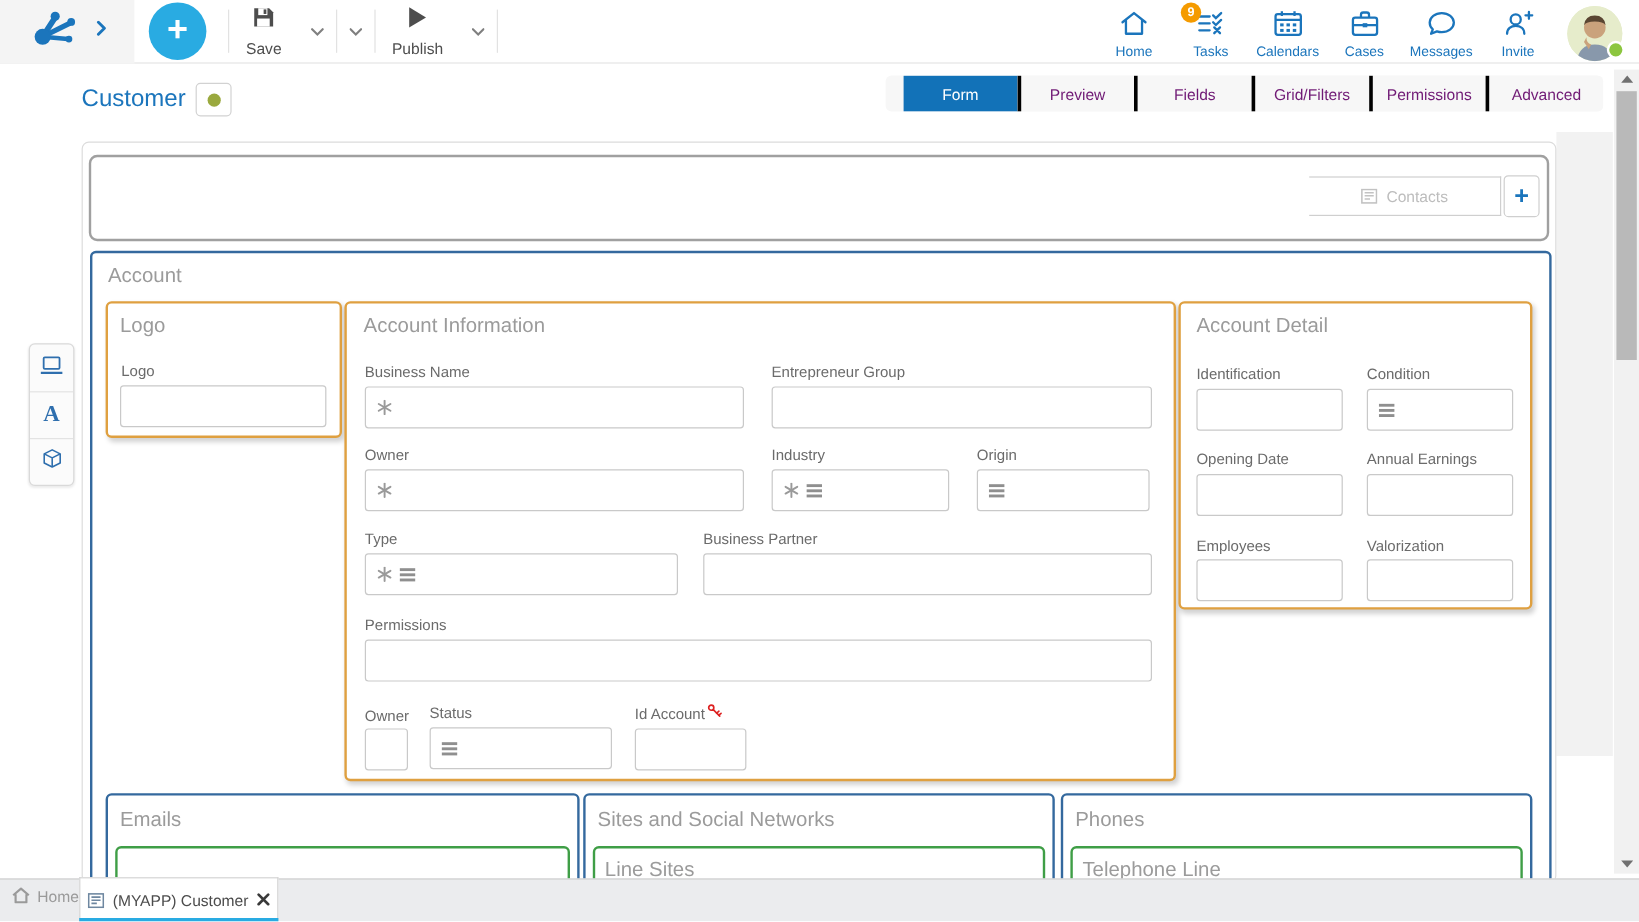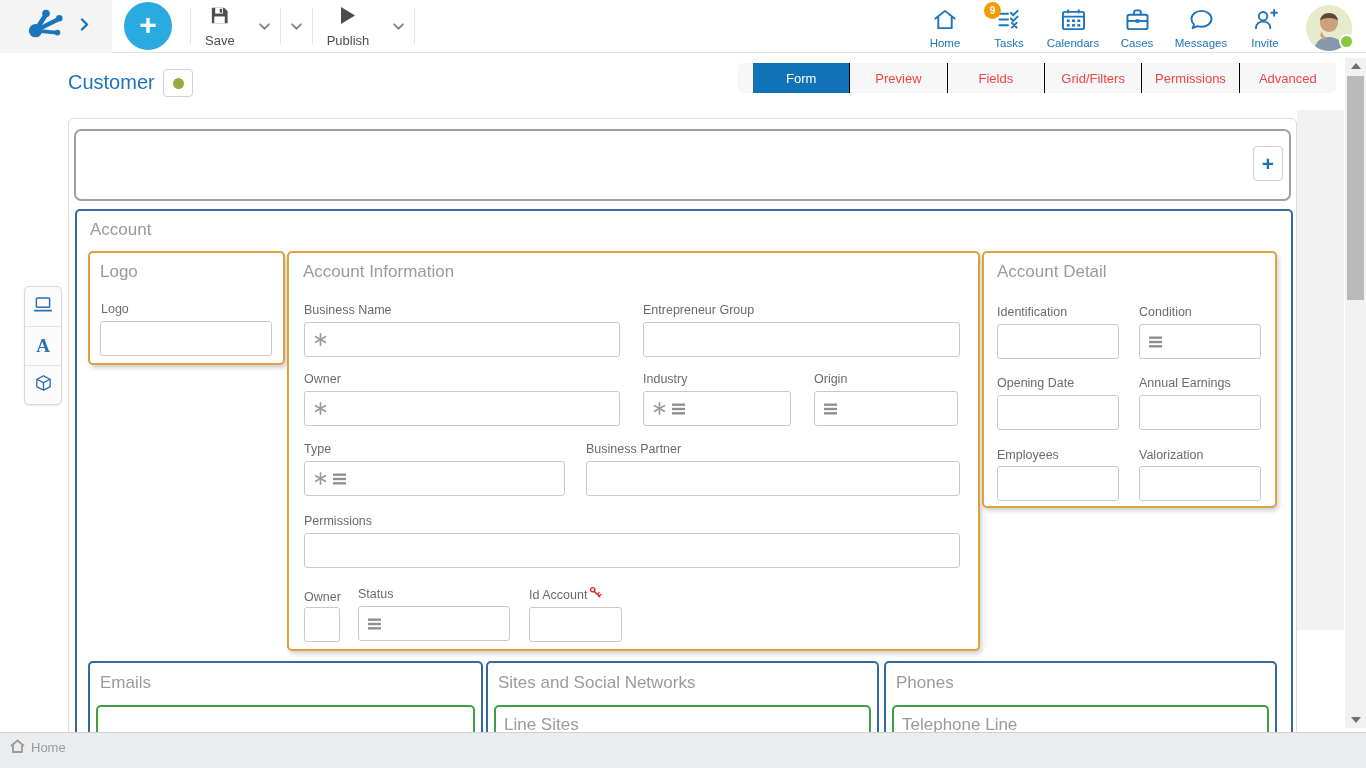--- a/index.html
+++ b/index.html
@@ -35,21 +35,21 @@
   
   .page-title { position:absolute; left:68px; top:71px; font-size:20px; color:#1b75bc; z-index:5; }
   .dot-btn { position:absolute; left:163px; top:69px; width:30px; height:28px; background:#fff;
              border:1px solid #d2d2d2; border-radius:4px; display:flex; align-items:center;
              justify-content:center; z-index:5; }
   .dot-btn .dot { width:11px; height:11px; border-radius:50%; background:#9aa93e; }
 
   .view-tabs { position:absolute; left:738px; top:63px; width:598px; height:30px; display:flex;
                background:#f7f7f7; border-radius:5px; overflow:hidden; z-index:5;padding-left:15px; }
   .vtab { flex:1 1 0; display:flex; align-items:center; justify-content:center; font-size:13px;
-          color:#ef4444; border-left:1px solid #000000; background:#f7f7f7; }
+          color:#701a75; border-left:3px solid #000000; background:#f7f7f7; }
   .vtab:first-child { border-left:none; }
   .vtab.active { background:#1272b8; color:#fff; }
 
   
   .gutter { position:absolute; left:1297px; top:110px; width:47px; height:520px; background:#f2f2f2; }
   .canvas-outer { position:absolute; left:68px; top:118px; width:1229px; height:618px;
                   border:1px solid #dcdcdc; border-radius:6px; background:#fff; }
   .strip-box { position:absolute; left:74px; top:129px; width:1217px; height:72px;
                border:2px solid #a0a0a0; border-radius:7px; background:#fff; }
   .rel-btn { position:absolute; top:147px; height:33px; width:160px; background:#fff;
@@ -314,20 +314,26 @@
     <div class="vtab">Fields</div>
     <div class="vtab">Grid/Filters</div>
     <div class="vtab">Permissions</div>
     <div class="vtab">Advanced</div>
   </div>
 
   <div class="gutter"></div>
   <div class="canvas-outer"></div>
   <div class="strip-box"></div>
 
+  <div class="rel-btn" style="left:1091px; border-left:none;">
+    <svg width="14" height="13" style="color:#c2c2c2;">
+        <use href="#i-form"></use>
+      </svg>
+    <span>Contacts</span>
+  </div>
   <div class="rel-add">+</div>
 
   <div class="group-blue" style="left:75px; top:209px; width:1218px; height:551px;"></div>
   <div class="panel-title" style="left:90px; top:220px;">Account</div>
 
   <div class="panel-orange" style="left:88px; top:251px; width:197px; height:114px;"></div>
   <div class="panel-title" style="left:100px; top:262px;">Logo</div>
   <div class="fld-label" style="left:101px; top:302px;">Logo</div>
   <div class="inp" style="left:100px; top:321px; width:172px;"></div>
 
@@ -480,15 +486,29 @@
 
   <div class="footer">
     <div class="foot-home">
       <span>
         <svg width="15" height="14" viewBox="0 0 15 14">
           <path d="M1 7 L7.5 1.5 L14 7 M3 6.2 V13 h9 V6.2" fill="none" stroke="#9a9a9a" stroke-width="1.8" stroke-linejoin="round"></path>
         </svg>
       </span>
       <span>Home</span>
     </div>
+    <div class="foot-tab">
+      <svg width="14" height="13" style="color:#6e87a0;">
+          <use href="#i-form"></use>
+        </svg>
+      <span>(MYAPP) Customer</span>
+      <span>
+        <svg width="11" height="11" viewBox="0 0 11 11">
+          <g stroke="#3a3a3a" stroke-width="2.2" stroke-linecap="round">
+            <path d="M1.5 1.5 L9.5 9.5 M9.5 1.5 L1.5 9.5"></path>
+          </g>
+        </svg>
+      </span>
+      <div class="bar"></div>
+    </div>
   </div>
 
 </div>
 
 </body></html>

